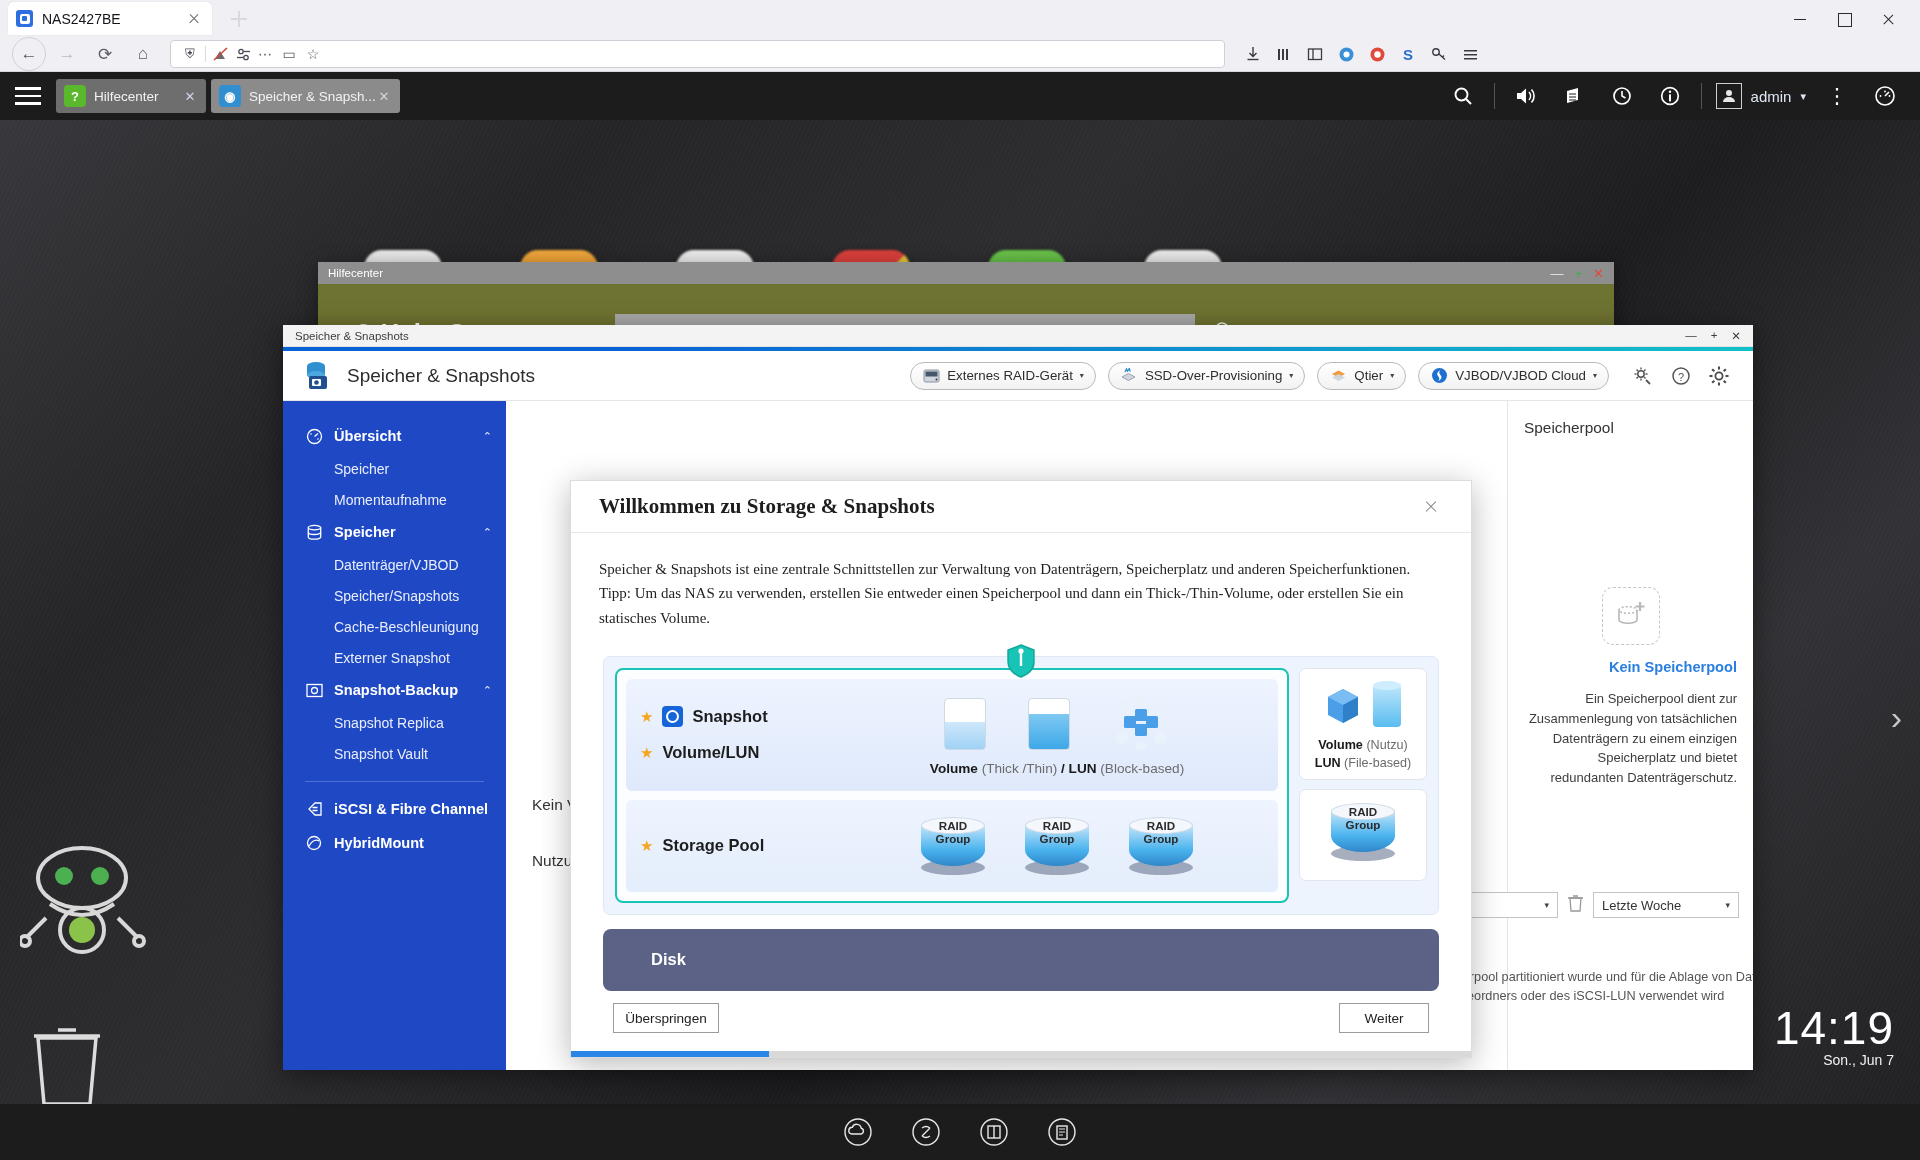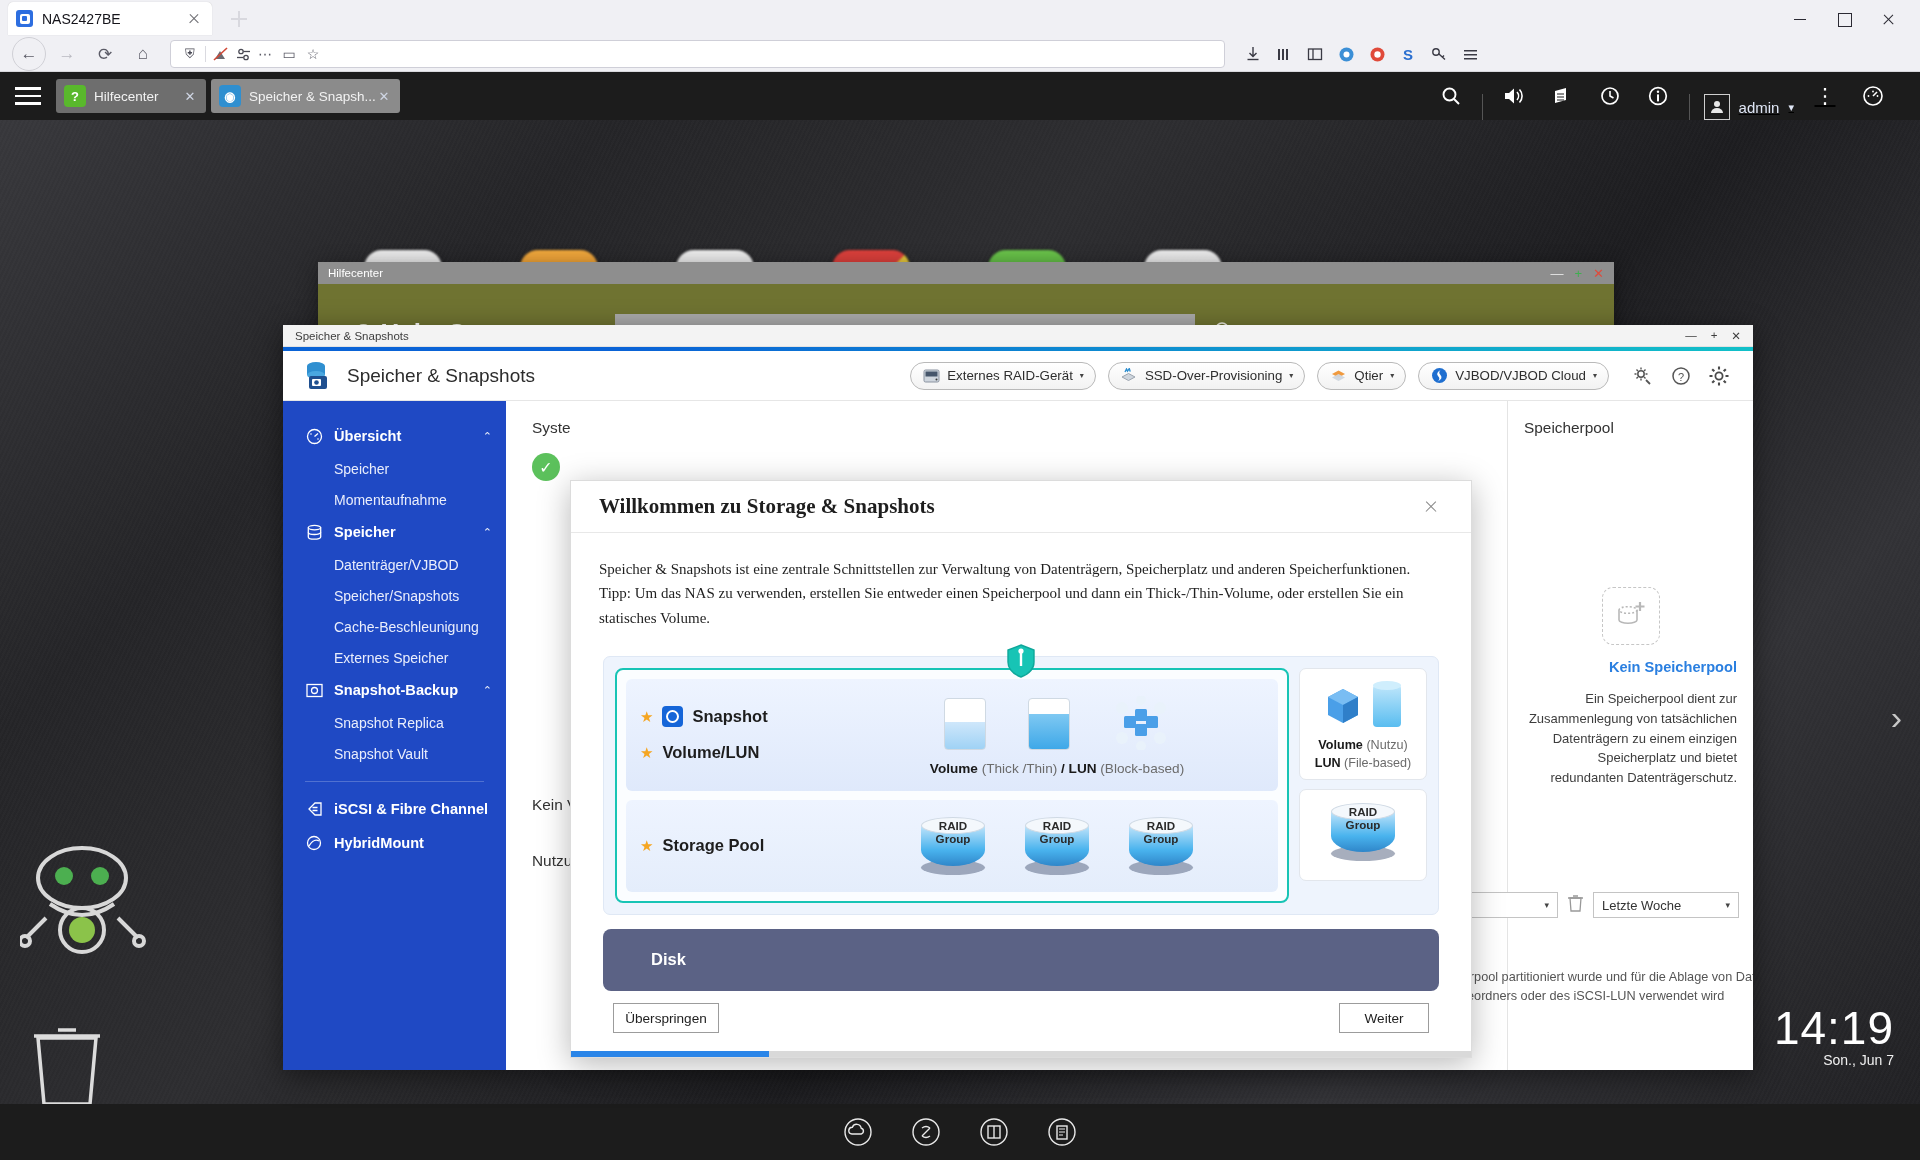--- a/index.html
+++ b/index.html
@@ -55,21 +55,21 @@
        linear-gradient(135deg,#3a3a3e 0%, #252528 22%, #2e2e31 40%, #1d1d20 60%, #333337 78%, #202023 100%);
   }
   .qts-topbar { position:absolute; left:0; top:0; width:1920px; height:48px; background:#1c1c1c; display:flex; align-items:center; }
   .qts-hamb { width:56px; height:48px; display:flex; flex-direction:column; justify-content:center; align-items:center; gap:5px; }
   .qts-hamb i { display:block; width:26px; height:2.5px; background:#fff; }
   .tb-task { height:34px; min-width:150px; background:#6e6e6e; border-radius:3px; display:flex; align-items:center; padding:0 8px; margin-right:5px; }
   .tb-task .ti { width:22px; height:22px; border-radius:4px; flex:0 0 auto; display:flex; align-items:center; justify-content:center; font-size:13px; color:#fff; font-weight:bold; }
   .tb-task .tl { font-size:13.5px; color:#f2f2f2; margin-left:8px; white-space:nowrap; flex:1; }
   .tb-task .tx { width:16px; color:#cfd6e4; font-size:13px; text-align:center; }
   .tb-task.active { background:#8b8b8b; }
-  .tb-right { margin-left:auto; display:flex; align-items:flex-end; padding-right:24px; gap:2px;text-decoration:underline; }
+  .tb-right { margin-left:auto; display:flex; align-items:center; padding-right:12px; gap:2px; }
   .tb-ic { width:46px; height:48px; display:flex; align-items:center; justify-content:center; color:#fff; font-size:19px; }
   .tb-div { width:1px; height:26px; background:#555; margin:0 6px; }
   .tb-user { display:flex; align-items:center; gap:9px; padding:0 6px; }
   .tb-user .avatar { width:26px; height:26px; border:1.4px solid #cfcfcf; display:flex; align-items:center; justify-content:center; }
   .tb-user .uname { color:#dfe6f5; font-size:15px; }
 
   
   .desk-icons { position:absolute; left:364px; top:178px; width:1300px; height:130px; display:flex; gap:78px; filter:blur(1.2px); opacity:.92; }
   .dic { width:78px; height:78px; border-radius:18px; box-shadow:0 2px 7px rgba(0,0,0,.35); }
 
@@ -592,21 +592,21 @@
                   <path d="M2.3 3.6 v9.4 a6.2 2.2 0 0 0 12.4 0 V3.6" fill="none" stroke="#fff" stroke-width="1.3"></path>
                   <path d="M2.3 8.3 a6.2 2.2 0 0 0 12.4 0" fill="none" stroke="#fff" stroke-width="1.3"></path>
                 </svg>
             </span>
             <span class="sgl">Speicher</span>
             <span class="chev">⌃</span>
           </div>
           <div class="si">Datenträger/VJBOD</div>
           <div class="si">Speicher/Snapshots</div>
           <div class="si">Cache-Beschleunigung</div>
-          <div class="si">Externes Speicher</div>
+          <div class="si">Externer Snapshot</div>
 
           <div class="sg">
             <span class="sgi">
               <svg width="17" height="15" viewBox="0 0 17 15">
                   <rect x="1" y="1.5" width="15" height="12" fill="none" stroke="#fff" stroke-width="1.3"></rect>
                   <circle cx="8.5" cy="7.5" r="3" fill="none" stroke="#fff" stroke-width="1.3"></circle>
                 </svg>
             </span>
             <span class="sgl">Snapshot-Backup</span>
             <span class="chev">⌃</span>
@@ -631,24 +631,20 @@
                   <circle cx="9" cy="8" r="6.5" fill="none" stroke="#fff" stroke-width="1.3"></circle>
                   <path d="M4 11 q5-8 10-5" stroke="#fff" stroke-width="1.3" fill="none"></path>
                 </svg>
             </span>
             <span class="sgl">HybridMount</span>
           </div>
         </div>
 
         <div class="ss-main">
           <div class="ss-main-left">
-            <div class="mrow">
-              <div class="mtitle">Syste</div>
-              <div class="ok-badge">✓</div>
-            </div>
             <div class="keinv">Kein V</div>
             <div class="nutz">Nutzu</div>
             <div class="bottom-icon"></div>
             <div class="bottom-note">Speicherpool partitioniert wurde und für die Ablage von Daten des Freigabeordners oder des iSCSI-LUN verwendet wird</div>
           </div>
 
           <div class="bot-filters">
             <div class="bsel" style="width:128px">
               <span></span>
               <span style="font-size:9px;color:#444">▾</span>

